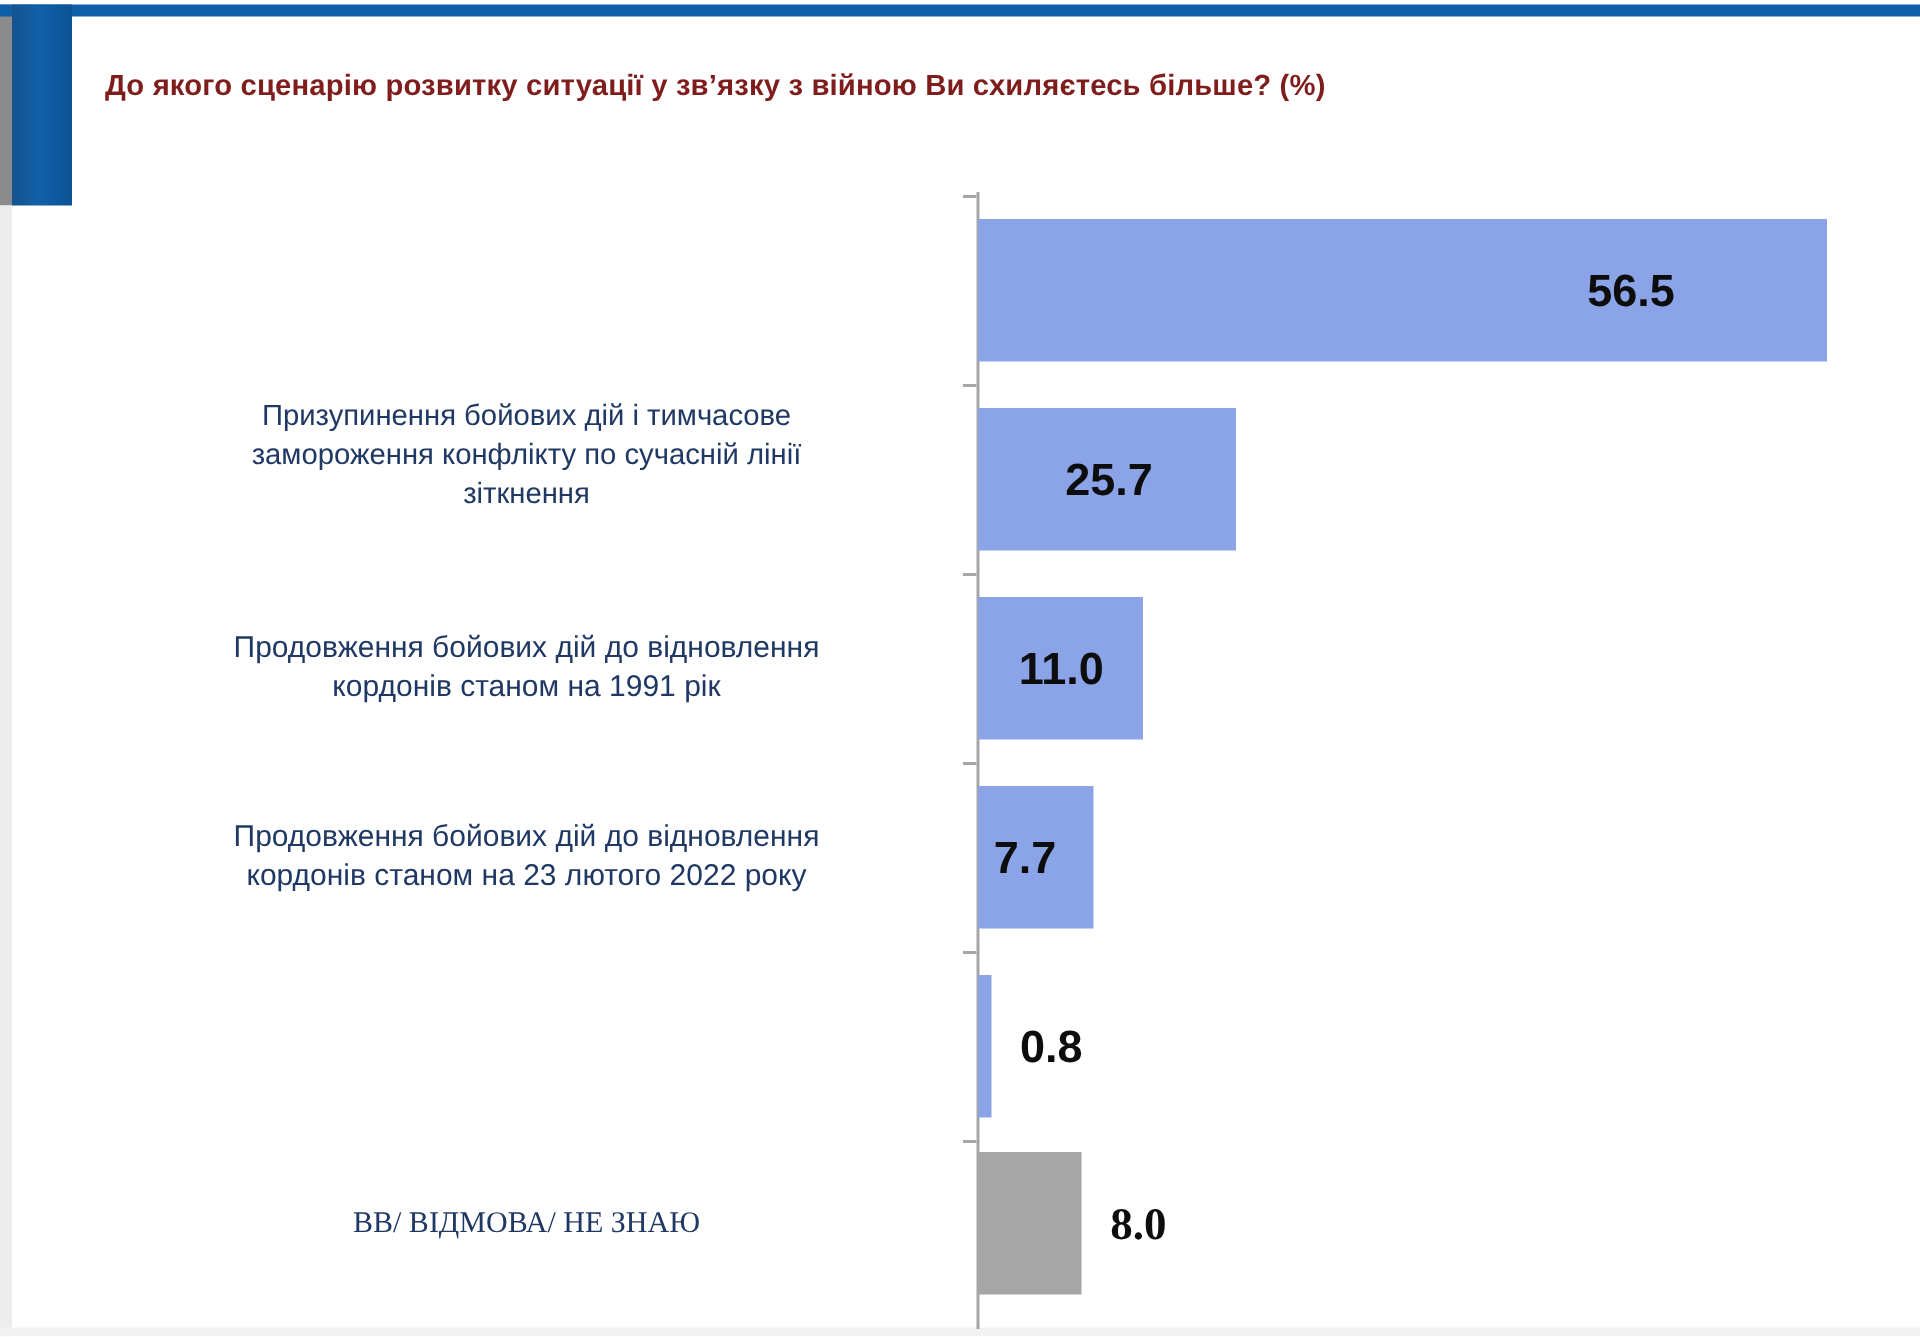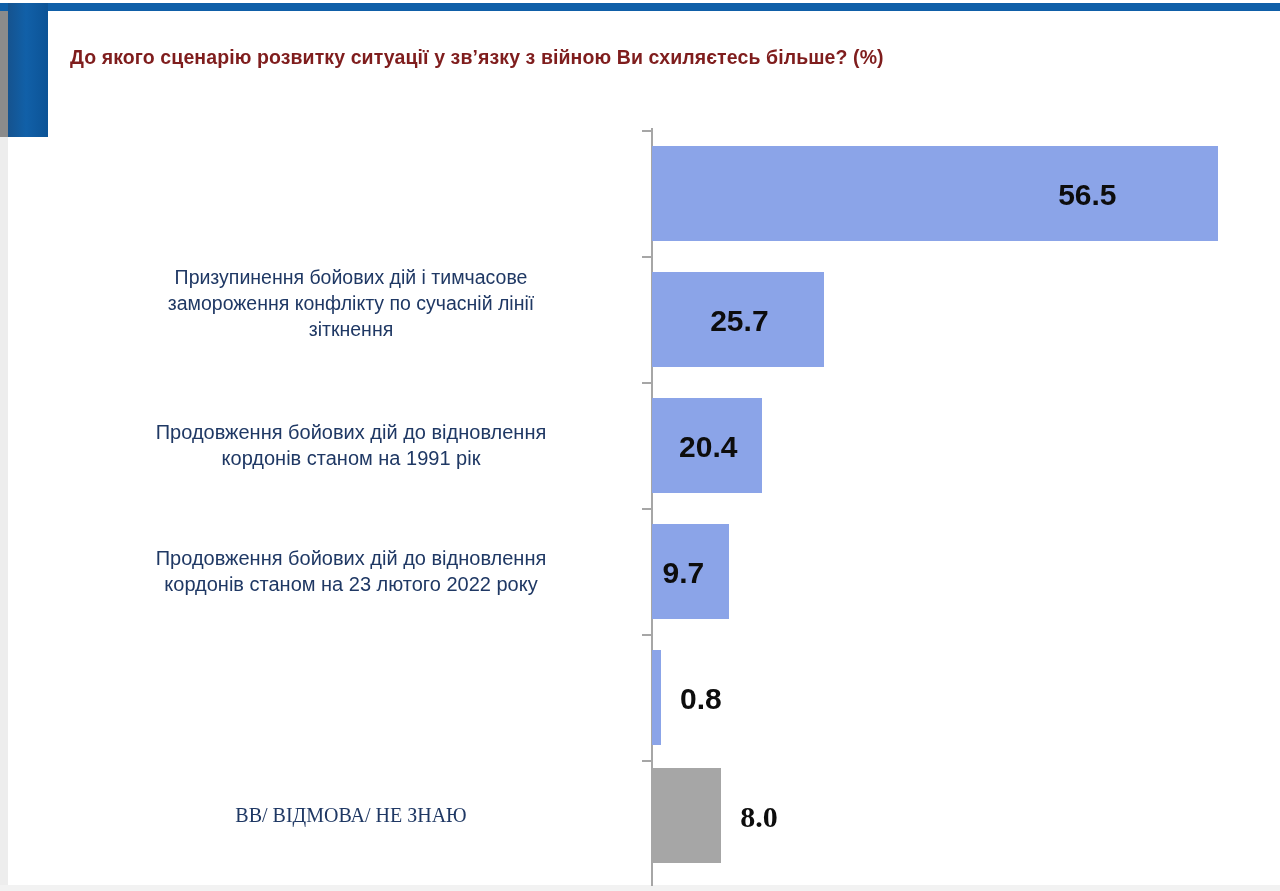--- a/index.html
+++ b/index.html
@@ -160,26 +160,26 @@
           <div class="value" style="top: 48px; left: 1058.13px;">56.5</div>
         </div>
         <div class="row" style="top: 128px; height: 126px;">
           <div class="cat-label small" style="top: 8px;">Призупинення бойових дій і тимчасове<br>замороження конфлікту по сучасній лінії<br>зіткнення</div>
           <div class="bar" style="background: rgb(139, 164, 232); top: 15.5px; height: 95px; width: 172.344px;"></div>
           <div class="value" style="top: 48px; left: 710.172px;">25.7</div>
         </div>
         <div class="row" style="top: 254px; height: 126px;">
           <div class="cat-label" style="top: 37px;">Продовження бойових дій до відновлення<br>кордонів станом на 1991 рік</div>
           <div class="bar" style="background: rgb(139, 164, 232); top: 15.5px; height: 95px; width: 110.22px;"></div>
-          <div class="value" style="top: 48px; left: 679.11px;">20.4</div>
+          <div class="value" style="top: 48px; left: 679.11px;">11.0</div>
         </div>
         <div class="row" style="top: 380px; height: 126px;">
           <div class="cat-label" style="top: 37px;">Продовження бойових дій до відновлення<br>кордонів станом на 23 лютого 2022 року</div>
           <div class="bar" style="background: rgb(139, 164, 232); top: 15.5px; height: 95px; width: 77.154px;"></div>
-          <div class="value" style="top: 48px; left: 662.577px;">9.7</div>
+          <div class="value" style="top: 48px; left: 662.577px;">7.7</div>
         </div>
         <div class="row" style="top: 506px; height: 126px;">
           <div class="bar" style="background: rgb(139, 164, 232); top: 15.5px; height: 95px; width: 9px;"></div>
           <div class="value" style="top: 48px; left: 680px;">0.8</div>
         </div>
         <div class="row" style="top: 624px; height: 126px; font-family: Liberation Serif, serif;">
           <div class="cat-label" style="top: 50px;">ВВ/ ВІДМОВА/ НЕ ЗНАЮ</div>
           <div class="bar neutral" style="background: rgb(166, 166, 166); top: 15.5px; height: 95px; width: 69.138px;"></div>
           <div class="value" style="top: 48px; left: 740.138px;">8.0</div>
         </div>

